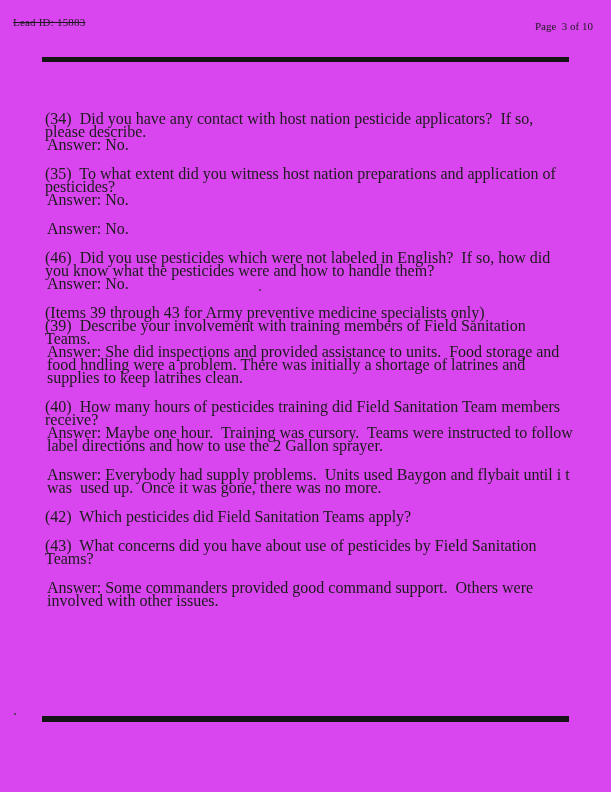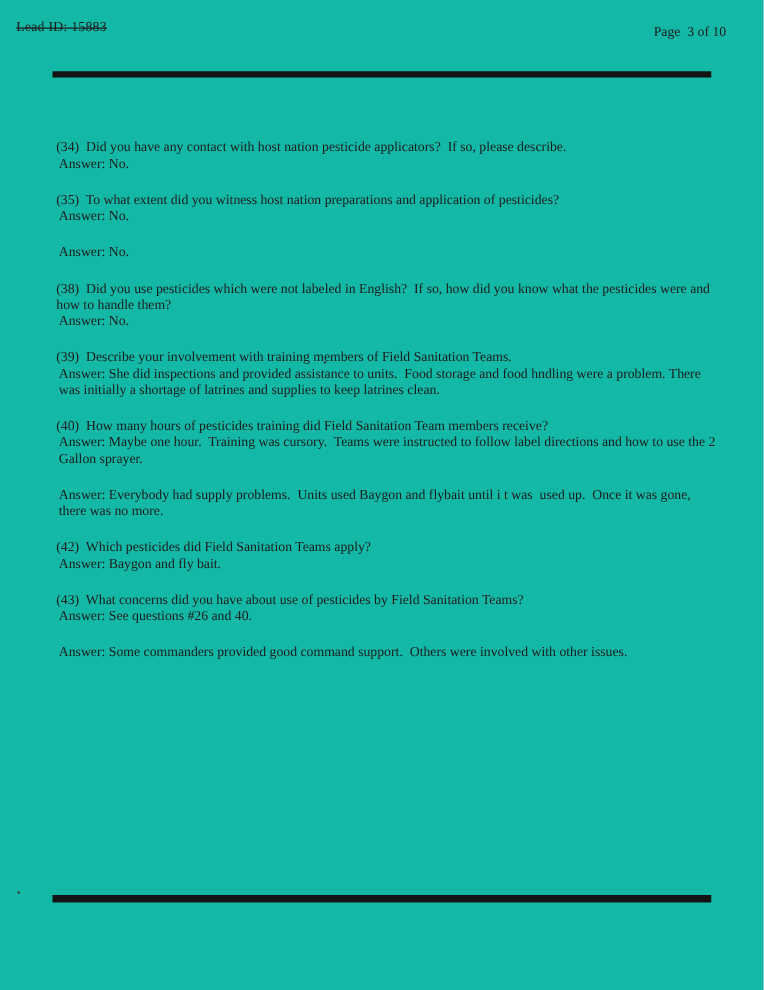--- a/index.html
+++ b/index.html
@@ -7,51 +7,51 @@
   body {
     font-family: "Liberation Serif", "DejaVu Serif", serif;
     width: 611px; height: 792px;
     position: relative;
     color: #1c1c1c;
   }
   .page {
     position: absolute;
     left: 0; top: 0;
     width: 611px; height: 792px;
-    background: #14b8a6;
+    background: #d946ef;
     overflow: hidden;
   }
   .lead-id {
     position: absolute;
     left: 13px; top: 16px;
     font-size: 11px;
     letter-spacing: 0.2px;
     text-decoration: line-through;
     text-decoration-thickness: 1px;
     white-space: pre;
   }
   .page-num {
     position: absolute;
-    right: 30px; top: 20px;
+    right: 18px; top: 20px;
     font-size: 11px;
     white-space: pre;
   }
   .rule {
     position: absolute;
     left: 42px;
     width: 527px;
     background: #141414;
   }
   .rule-top { top: 57px; height: 5px; }
   .rule-bottom { top: 716px; height: 6px; }
   .content {
     position: absolute;
     left: 45px; top: 112px;
     width: 530px;
-    font-size: 11px;
+    font-size: 16px;
     line-height: 13px;
   }
   .qa { margin-bottom: 16px; }
   .qa p { white-space: pre-wrap; }
   .qa .a { margin-left: 2px; }
   .artifact-dot {
     position: absolute;
     width: 2px; height: 2px;
     background: #3a3a3a;
     border-radius: 50%;
@@ -80,46 +80,45 @@
       <p class="q">(35)  To what extent did you witness host nation preparations and application of pesticides?</p>
       <p class="a">Answer: No.</p>
     </div>
 
     <div class="qa">
       <p class="a">Answer: No.</p>
     </div>
 
 
     <div class="qa">
-      <p class="q">(38)  Did you use pesticides which were not labeled in English?  If so, how did you know what the pesticides were and how to handle them?</p>
+      <p class="q">(46)  Did you use pesticides which were not labeled in English?  If so, how did you know what the pesticides were and how to handle them?</p>
       <p class="a">Answer: No.</p>
     </div>
 
     <div class="qa">
+      <p class="note">(Items 39 through 43 for Army preventive medicine specialists only)</p>
       <p class="q">(39)  Describe your involvement with training members of Field Sanitation Teams.</p>
       <p class="a">Answer: She did inspections and provided assistance to units.  Food storage and food hndling were a problem. There was initially a shortage of latrines and supplies to keep latrines clean.</p>
     </div>
 
     <div class="qa">
       <p class="q">(40)  How many hours of pesticides training did Field Sanitation Team members receive?</p>
       <p class="a">Answer: Maybe one hour.  Training was cursory.  Teams were instructed to follow label directions and how to use the 2 Gallon sprayer.</p>
     </div>
 
     <div class="qa">
       <p class="a">Answer: Everybody had supply problems.  Units used Baygon and flybait until i t was  used up.  Once it was gone, there was no more.</p>
     </div>
 
     <div class="qa">
       <p class="q">(42)  Which pesticides did Field Sanitation Teams apply?</p>
-      <p class="a">Answer: Baygon and fly bait.</p>
     </div>
 
     <div class="qa">
       <p class="q">(43)  What concerns did you have about use of pesticides by Field Sanitation Teams?</p>
-      <p class="a">Answer: See questions #26 and 40.</p>
     </div>
 
     <div class="qa">
       <p class="a">Answer: Some commanders provided good command support.  Others were involved with other issues.</p>
     </div>
 
   </div>
 
   <div class="artifact-dot dot-mid"></div>
   <div class="artifact-dot dot-bottom"></div>

